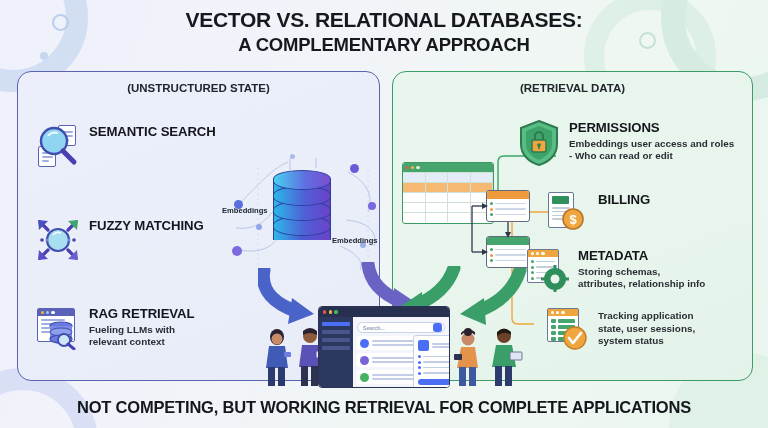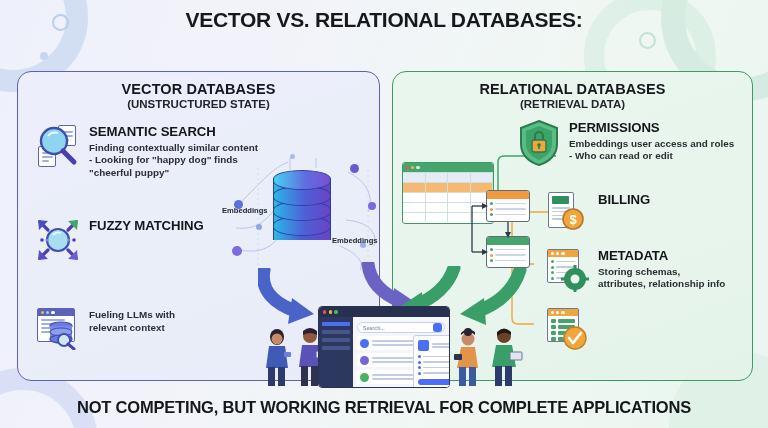--- a/index.html
+++ b/index.html
@@ -48,21 +48,21 @@
   .feat .ficon { flex: 0 0 auto; width: 44px; height: 44px; position: relative; }
   .feat .ftxt { padding-top: 1px; }
   .ftitle { font-size: 13.2px; font-weight: 700; color: #14161b; letter-spacing: -.1px; line-height: 1.1; }
   .fdesc { font-size: 9.9px; font-weight: 600; color: #2a2d33; line-height: 1.28; margin-top: 2px; white-space: pre-line; }
 
   .f-sem  { left: 36px; top: 124px; width: 255px; }
   .f-fuz  { left: 36px; top: 218px; width: 235px; }
   .f-rag  { left: 36px; top: 306px; width: 225px; }
   .f-perm { left: 518px; top: 120px; width: 238px; }
   .f-bill { left: 545px; top: 192px; width: 215px; }
-  .f-meta { left: 545px; top: 248px; width: 218px; }
+  .f-meta { left: 525px; top: 248px; width: 218px; }
   .f-stat { left: 545px; top: 307px; width: 212px; }
   .sheet { position: absolute; background: #fff; border: 1.4px solid #5a63b8; border-radius: 2px; }
   .sheet-g { position: absolute; background: #fff; border: 1.4px solid #3e9a63; border-radius: 2px; }
   .line { position: absolute; height: 1.6px; background: #9fb0e0; border-radius: 1px; }
   .line-g { position: absolute; height: 1.6px; background: #a9cfba; border-radius: 1px; }
 
   
   .center-art { position: absolute; left: 228px; top: 150px; width: 170px; height: 150px; z-index: 3; }
   .db { position: absolute; left: 45px; top: 20px; width: 58px; height: 78px; }
   .db-layer { position: absolute; left: 0; width: 58px; height: 20px; border-radius: 50%/ 44%;
@@ -128,32 +128,31 @@
   <div class="ring r3"></div>
   <div class="ring r4"></div>
   <div class="ring r5"></div>
   <div class="ring r6"></div>
   <div class="ring r7"></div>
   <div class="ring r8"></div>
 </div>
 
 <div class="titlewrap">
   <div class="title-1">VECTOR VS. RELATIONAL DATABASES:</div>
+  <div class="title-2">A COMPLEMENTARY APPROACH</div>
 </div>
 
 <div class="panel panel-left">
   <div class="panel-head">
-    <div class="ph-1">VECTOR DATABASES</div>
     <div class="ph-2">(UNSTRUCTURED STATE)</div>
   </div>
 </div>
 
 <div class="panel panel-right">
   <div class="panel-head">
-    <div class="ph-1">RELATIONAL DATABASES</div>
     <div class="ph-2">(RETRIEVAL DATA)</div>
   </div>
 </div>
 
 <div class="center-art">
   <svg width="170" height="150" style="position:absolute;left:0;top:0">
     <g fill="none" stroke="#b9c6ea" stroke-width="1">
       <path d="M10 55 C 35 30, 45 18, 60 12"></path>
       <path d="M8 78 C 30 80, 38 70, 48 58"></path>
       <path d="M12 100 C 34 104, 44 96, 52 86"></path>
@@ -411,23 +410,20 @@
         <div class="line" style="left:3px;top:13px;width:7px"></div>
       </div>
     <svg width="44" height="44" style="position:absolute;left:0;top:0">
       <circle cx="18" cy="17" r="13" fill="#8fd4f0" stroke="#3f4fae" stroke-width="2.4"></circle>
       <path d="M12 12 A9 9 0 0 1 22 9" stroke="#fff" stroke-width="2" fill="none" opacity=".85"></path>
       <line x1="27" y1="27" x2="38" y2="38" stroke="#4a3fb0" stroke-width="5" stroke-linecap="round"></line>
     </svg>
   </div>
   <div class="ftxt">
     <div class="ftitle">SEMANTIC SEARCH</div>
-    <div class="fdesc">Finding contextually similar content
-- Looking for "happy dog" finds
-  "cheerful puppy"</div>
   </div>
 </div>
 
 <div class="feat f-fuz">
   <div class="ficon">
     <svg width="44" height="44" style="position:absolute;left:0;top:0">
       <g stroke="#4a3fb0" stroke-width="3.2" stroke-linecap="round" fill="none">
         <path d="M12 12 L4 4"></path>
           <path d="M32 12 L40 4"></path>
           <path d="M12 32 L4 40"></path>
@@ -470,20 +466,21 @@
         <ellipse cx="11" cy="4" rx="11" ry="4" fill="#6a7ae0" stroke="#3f4fae" stroke-width="1.2"></ellipse>
         <rect x="0" y="4" width="22" height="13" fill="#7b8ae8"></rect>
         <ellipse cx="11" cy="10" rx="11" ry="4" fill="#8f9ded" stroke="#3f4fae" stroke-width="1"></ellipse>
         <ellipse cx="11" cy="17" rx="11" ry="4" fill="#6a7ae0" stroke="#3f4fae" stroke-width="1.2"></ellipse>
       </g>
       <circle cx="28" cy="34" r="6" fill="#cfe6f8" stroke="#3f4fae" stroke-width="1.8"></circle>
       <line x1="32" y1="38" x2="38" y2="43" stroke="#4a3fb0" stroke-width="3" stroke-linecap="round"></line>
     </svg>
   </div>
   <div class="ftxt">
+    <div class="ftitle">RAG RETRIEVAL</div>
     <div class="fdesc">Fueling LLMs with
 relevant context</div>
   </div>
 </div>
 
 <div class="feat f-perm">
   <div class="ficon" style="width:42px;height:46px;">
     <svg width="42" height="46" style="position:absolute;left:0;top:0">
       <path d="M21 1 L39 8 V24 C39 35 31 42 21 45 C11 42 3 35 3 24 V8 Z" fill="#58bd85" stroke="#2c7a4d" stroke-width="2"></path>
       <path d="M21 6 L34 11 V24 C34 32 28 37 21 40 C14 37 8 32 8 24 V11 Z" fill="#3da368"></path>
@@ -592,20 +589,23 @@
             <div style="flex:1;height:3.5px;background:#45a56c;border-radius:1px"></div>
           </div>
       </div>
     </div>
     <svg width="44" height="44" style="position:absolute;left:0;top:0">
       <circle cx="30" cy="31" r="11" fill="#f0a63e" stroke="#c47d28" stroke-width="1.4"></circle>
       <path d="M24 31 L28 36 L36 26" fill="none" stroke="#fff" stroke-width="2.6" stroke-linecap="round" stroke-linejoin="round"></path>
     </svg>
   </div>
   <div class="ftxt">
+    <div class="fdesc">Tracking application
+state, user sessions,
+system status</div>
   </div>
 </div>
 
 <svg class="conn" style="left:490px;top:150px;" width="70" height="200">
   <g fill="none" stroke="#3da368" stroke-width="1.4">
     <path d="M66 6 L 14 6 Q8 6 8 12 L 8 40"></path>
   </g>
   <g fill="none" stroke="#f0a63e" stroke-width="1.4">
     <path d="M62 62 L 28 62 Q22 62 22 68 L 22 108 Q22 114 28 114 L 44 114"></path>
     <path d="M22 114 L 22 168 Q22 174 28 174 L 44 174"></path>

